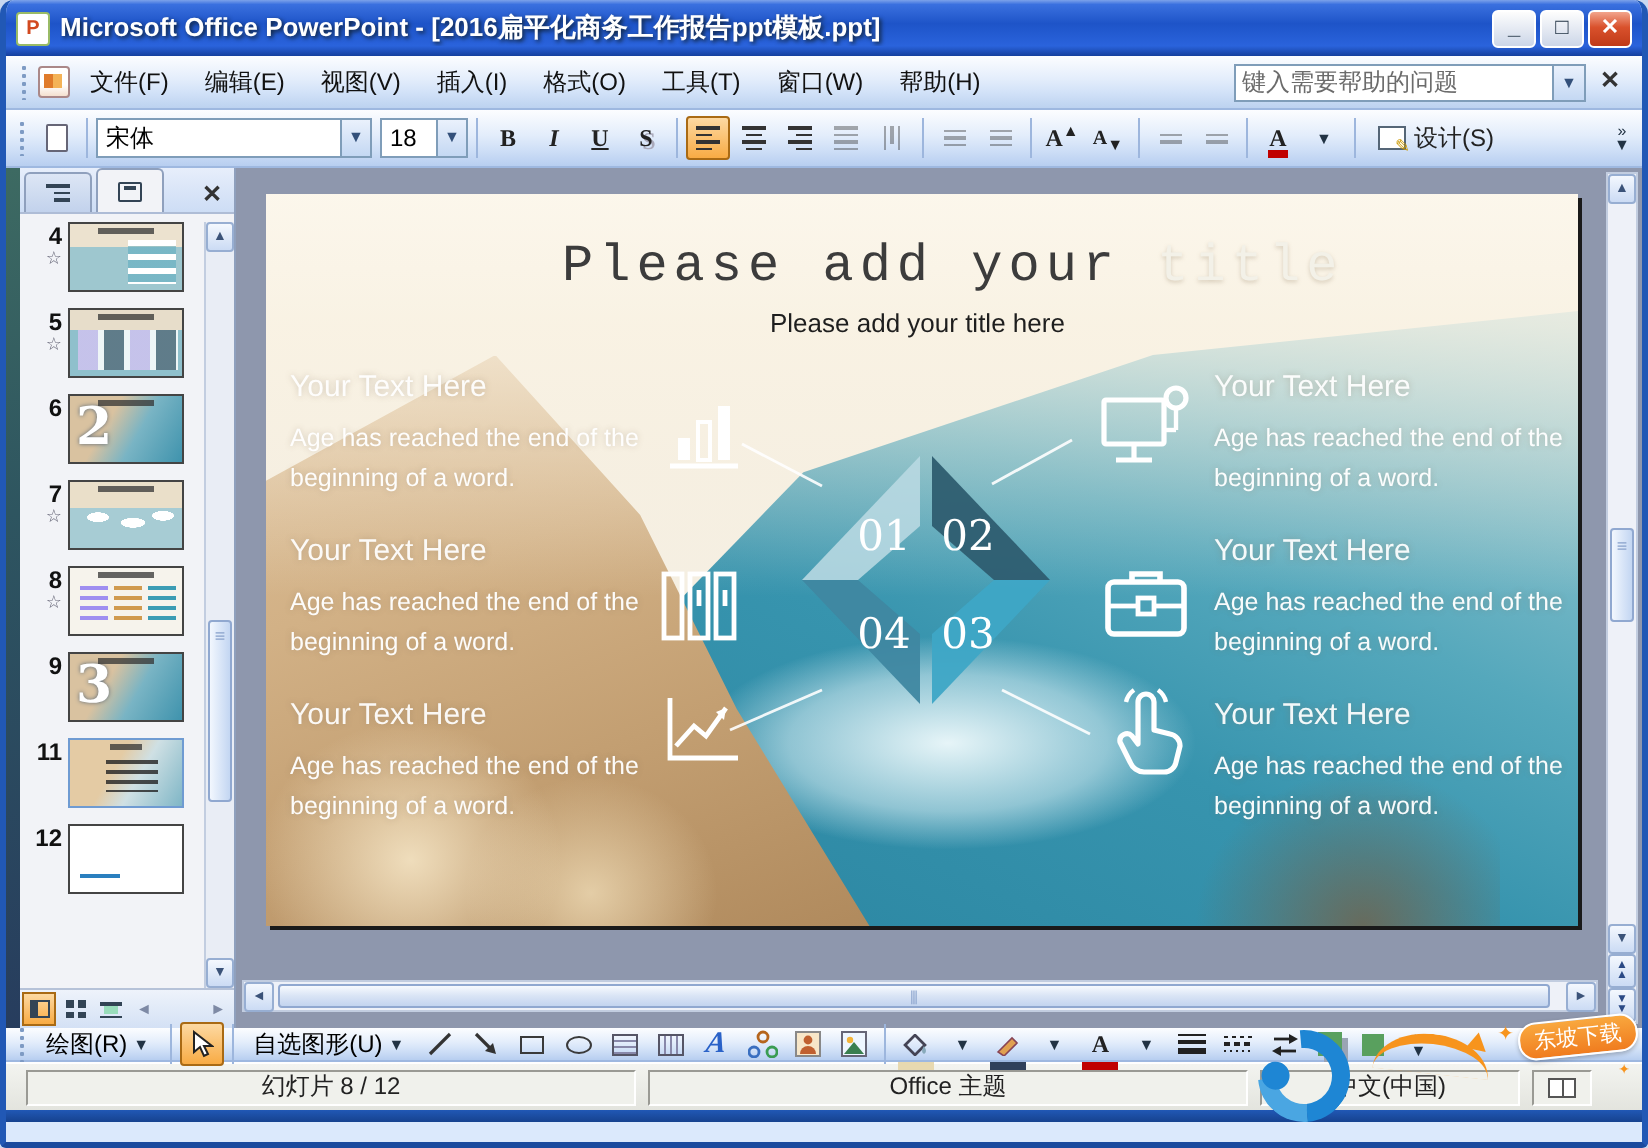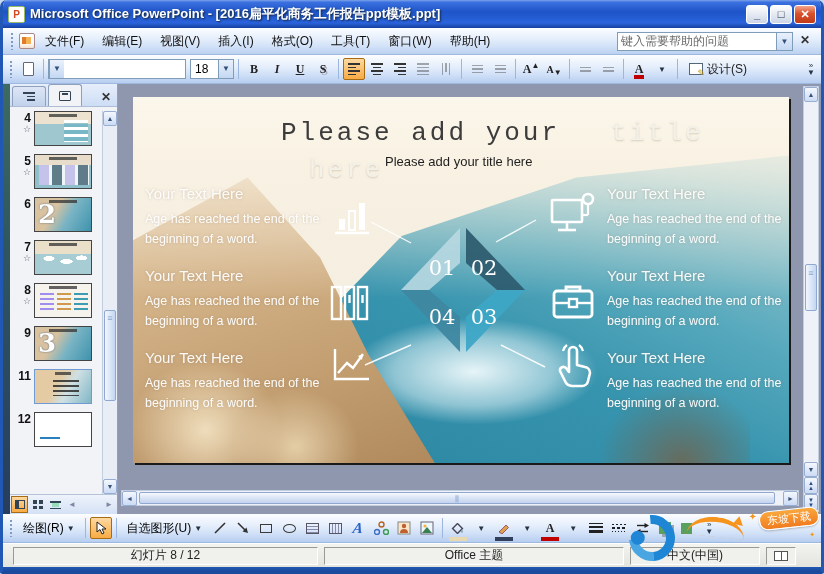--- a/index.html
+++ b/index.html
@@ -160,21 +160,21 @@
     background:radial-gradient(ellipse 30% 60% at 20% 80%, rgba(244,228,196,.9), transparent 70%),
                radial-gradient(ellipse 25% 50% at 45% 90%, rgba(238,219,182,.8), transparent 70%); }
   .bg-rock { position:absolute; right:6%; bottom:0; width:26%; height:34%;
     background:radial-gradient(ellipse 70% 90% at 60% 100%, rgba(120,94,66,.75), rgba(120,94,66,0) 70%); }
   .bg-haze { position:absolute; inset:0;
     background:linear-gradient(180deg, rgba(252,247,236,.95) 0%, rgba(250,243,228,.75) 18%, rgba(248,240,224,.35) 38%, rgba(248,240,224,0) 55%); }
 
   .slide-title { position:absolute; left:148px; top:18px; font-family:"Liberation Mono",monospace;
     font-size:26px; letter-spacing:3px; line-height:37px; white-space:nowrap; }
   .st-dark { color:#3c3c3c; }
-  .st-light { color:#f3f1e8; text-shadow:0 1px 2px rgba(150,130,100,.35);margin-left:32px; }
+  .st-light { color:#f3f1e8; text-shadow:0 1px 2px rgba(150,130,100,.35); }
   .st-line2 { display:block; margin-left:28px; }
   .slide-subtitle { position:absolute; left:252px; top:57px; font-size:13px; color:#1e1e1e; font-weight:500; }
 
   .tblock { position:absolute; width:195px; }
   .tb-h { font-size:15px; color:rgba(255,255,255,.93); margin-bottom:7px; text-shadow:0 0 3px rgba(130,110,85,.35); }
   .tb-b { font-size:12.5px; line-height:20px; color:rgba(255,255,255,.96); text-shadow:0 0 3px rgba(130,110,85,.3); }
 
   .s-icon { position:absolute; }
   .diagram-svg { position:absolute; left:0; top:0; width:656px; height:366px; }
   .dnum { font-family:"DejaVu Serif",serif; font-size:21px; fill:#fff; text-anchor:middle; }
@@ -187,21 +187,21 @@
     background:linear-gradient(180deg,#f4f8fe,#cbdbf4); border:1px solid #97aed2; border-radius:2px; }
 
   
   .hscroll { position:absolute; left:3px; right:22px; bottom:8px; height:16px; display:flex; background:#eef1f8; border:1px solid #c2cde0; }
   .hs-track { flex:1; position:relative; }
   .hs-thumb { position:absolute; top:1px; bottom:1px; left:2px; right:8px; border:1px solid #90a8d0; border-radius:2px;
     background:linear-gradient(180deg,#f7fafe,#d9e4f5 50%,#c3d4ef); }
   .hs-thumb::after { content:"⦀"; display:block; text-align:center; color:#8aa3cc; font-size:9px; line-height:13px; }
 
   
-  .drawbar { height:29px; }
+  .drawbar { height:17px; }
   .txtbtn { display:flex; align-items:center; gap:3px; font-size:12px; padding:0 5px; height:22px; border:1px solid transparent; border-radius:2px; }
   .dropcaret { font-size:8px; color:#234; }
   .shape-rect { width:12px; height:9px; border:1.4px solid #3a3a3a; }
   .shape-oval { width:13px; height:9px; border:1.4px solid #3a3a3a; border-radius:50%; }
   .txtbox-ic { width:13px; height:11px; border:1px solid #556; background:repeating-linear-gradient(180deg,transparent 0 2px,#88a 2px 3px); }
   .wordart-ic { font-family:"Liberation Serif",serif; font-style:italic; font-weight:bold; font-size:15px; color:#2a62c8; transform:skewX(-8deg); }
   .colorbar { position:relative; }
   .colorbar::after { content:""; position:absolute; left:1px; right:1px; bottom:-3px; height:4px; }
   .fill-ic::after { background:#e8d9b0; }
   .line-ic::after { background:#30405a; }
@@ -272,20 +272,21 @@
     </div>
   </div>
 
   <div class="toolbar">
     <div class="grip"></div>
     <div class="tbtn">
       <div style="width:11px;height:14px;background:#fff;border:1px solid #667;border-radius:1px"></div>
     </div>
     <div class="sep"></div>
     <div class="combo" style="width:138px">
+      <span class="cval" style="flex:1">宋体</span>
       <span class="carr">▼</span>
     </div>
     <div class="combo" style="width:44px;margin-left:3px">
       <span class="cval" style="flex:1">18</span>
       <span class="carr">▼</span>
     </div>
     <div class="sep"></div>
     <div class="tbtn b-bold">B</div>
     <div class="tbtn b-ital">I</div>
     <div class="tbtn b-under">U</div>
@@ -521,21 +522,20 @@
           <polygon points="392,193 333,255 333,220 364,193" fill-opacity="0.95" fill="#3ea6c6"></polygon>
           <polygon points="327,255 268,193 296,193 327,220" fill-opacity="0.95" fill="#3f87a1"></polygon>
           <text class="dnum" x="309" y="178">01</text>
           <text class="dnum" x="351" y="178">02</text>
           <text class="dnum" x="351" y="227">03</text>
           <text class="dnum" x="309" y="227">04</text>
         </svg>
 
         <div class="slide-title">
           <span class="st-dark">Please add your</span>&nbsp;<span class="st-light">title</span>
-          <span class="st-line2 st-light">here</span>
         </div>
         <div class="slide-subtitle">Please add your title here</div>
 
         <div class="tblock" style="left:12px;top:88px">
           <div class="tb-h">Your Text Here</div>
           <div class="tb-b"><span>Age has reached the end of the</span><br><span>beginning of a word.</span></div>
         </div>
         <div class="tblock" style="left:12px;top:170px">
           <div class="tb-h">Your Text Here</div>
           <div class="tb-b"><span>Age has reached the end of the</span><br><span>beginning of a word.</span></div>

